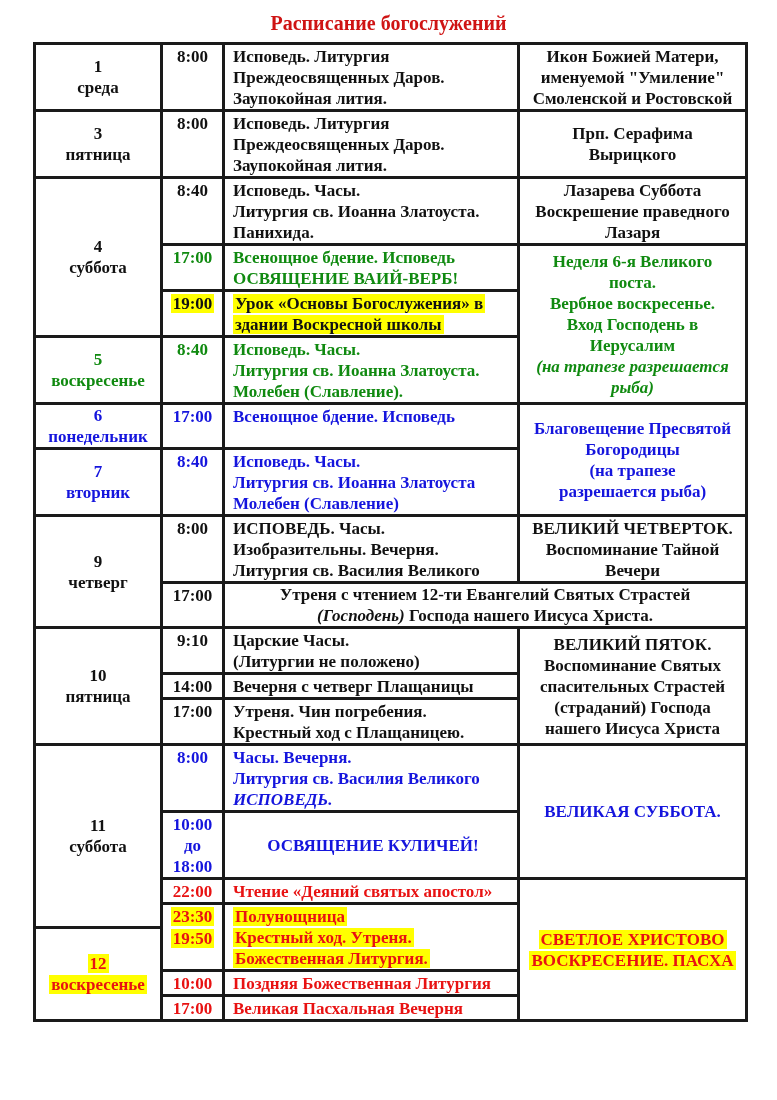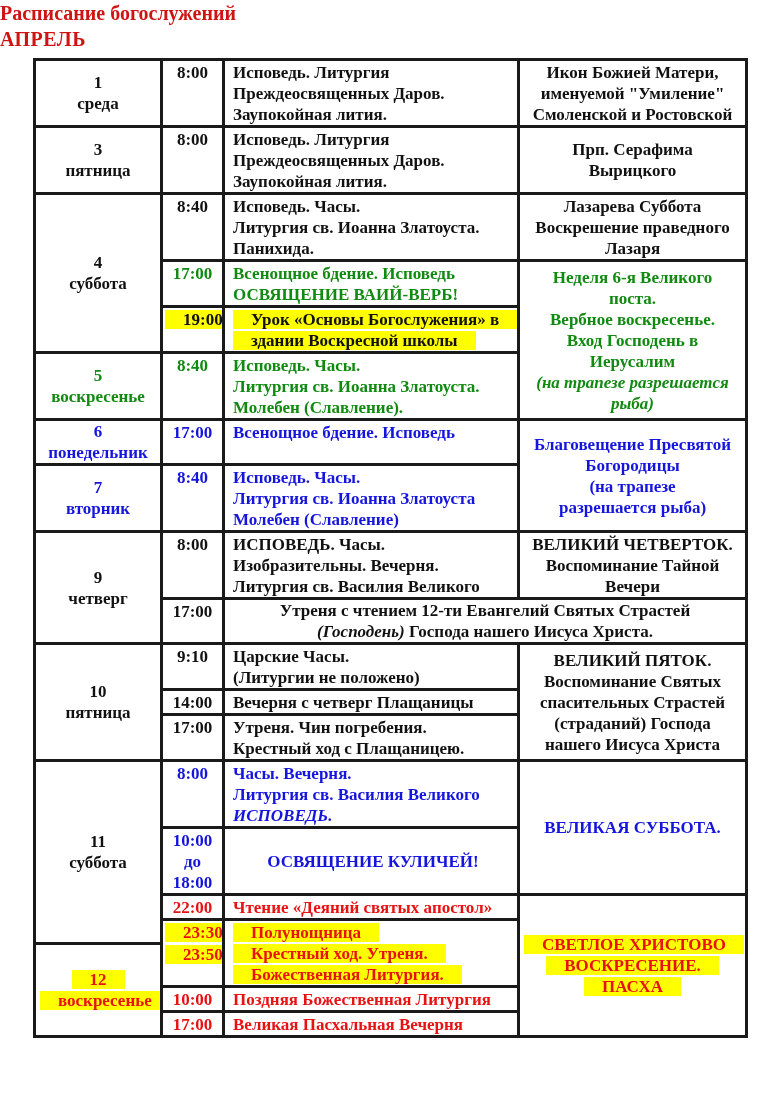--- a/index.html
+++ b/index.html
@@ -2,47 +2,46 @@
 <html lang="ru" style="--title_red: #cf1414; --red: #e81212; --green: #108a10; --blue: #1515dd; --black: #111111; --highlight: #ffff00; --border: #1a1a1a;"><head>
 <meta charset="utf-8">
 <style>
   :root{
     --title_red:#cf1414; --red:#e81212; --green:#108a10; --blue:#1515dd;
     --black:#111111; --highlight:#ffff00; --border:#1a1a1a;
   }
   html,body{margin:0;padding:0;background:#ffffff;}
   body{width:777px;height:1100px;font-family:"Liberation Serif","DejaVu Serif",serif;}
   .page{position:relative;width:777px;height:1100px;overflow:hidden;}
-  .title{padding-top:0;text-align:left;font-weight:bold;color:var(--title_red);
+  .title{padding-top:10px;text-align:center;font-weight:bold;color:var(--title_red);
          font-size:20px;line-height:26px;}
   .title .t3{letter-spacing:.5px;}
   table{border-collapse:collapse;table-layout:fixed;margin:6px 0 0 33px;width:712px;}
   col.c-day{width:127px;} col.c-time{width:62px;} col.c-desc{width:295px;} col.c-note{width:228px;}
   td{border:3px solid var(--border);font-weight:bold;font-size:17px;line-height:21px;
      color:var(--black);overflow:hidden;}
   td .txt{white-space:pre-line;}
   .day{text-align:center;vertical-align:middle;padding:0 4px;}
   .t{text-align:center;vertical-align:top;padding:1px 2px 0 2px;}
   .d{text-align:left;vertical-align:top;padding:1px 4px 0 8px;}
   .n{text-align:center;vertical-align:middle;padding:0 4px;}
   .merged{text-align:center;vertical-align:middle;padding:0 6px;}
   .ctr{text-align:center;} .vm{vertical-align:middle;}
   .green{color:var(--green);} .blue{color:var(--blue);} .red{color:var(--red);}
   .it{font-style:italic;}
-  .hl{background:var(--highlight);padding:0 18px;box-decoration-break:clone;-webkit-box-decoration-break:clone;}
+  .hl{background:var(--highlight);padding:0 2px;box-decoration-break:clone;-webkit-box-decoration-break:clone;}
   .nb-b{border-bottom:none;} .nb-t{border-top:none;}
 </style>
 </head>
 <body>
 
 <div class="page">
 
   <div class="title">
     <div class="t1">Расписание богослужений</div>
-    <div class="t3">АПРЕЛЬ</div>
   </div>
 
   <table>
     <colgroup>
         <col class="c-day">
         <col class="c-time">
         <col class="c-desc">
         <col class="c-note">
       </colgroup>
 
@@ -203,21 +202,21 @@
     <tr style="height:21px">
       <td class="t red nb-b"><span class="txt hl">23:30</span></td>
       <td class="d red" rowspan="2"><span class="txt hl">Полунощница
 Крестный ход. Утреня.
 Божественная Литургия.</span></td>
     </tr>
 
     <tr style="height:42px">
       <td class="day red" rowspan="3"><span class="txt hl">12
 воскресенье</span></td>
-      <td class="t red nb-t"><span class="txt hl">23:50</span></td>
+      <td class="t red nb-t"><span class="txt hl">19:50</span></td>
     </tr>
 
     <tr style="height:23px">
       <td class="t red"><span class="txt">10:00</span></td>
       <td class="d red"><span class="txt">Поздняя Божественная Литургия</span></td>
     </tr>
 
     <tr style="height:21px">
       <td class="t red"><span class="txt">17:00</span></td>
       <td class="d red"><span class="txt">Великая Пасхальная Вечерня</span></td>

